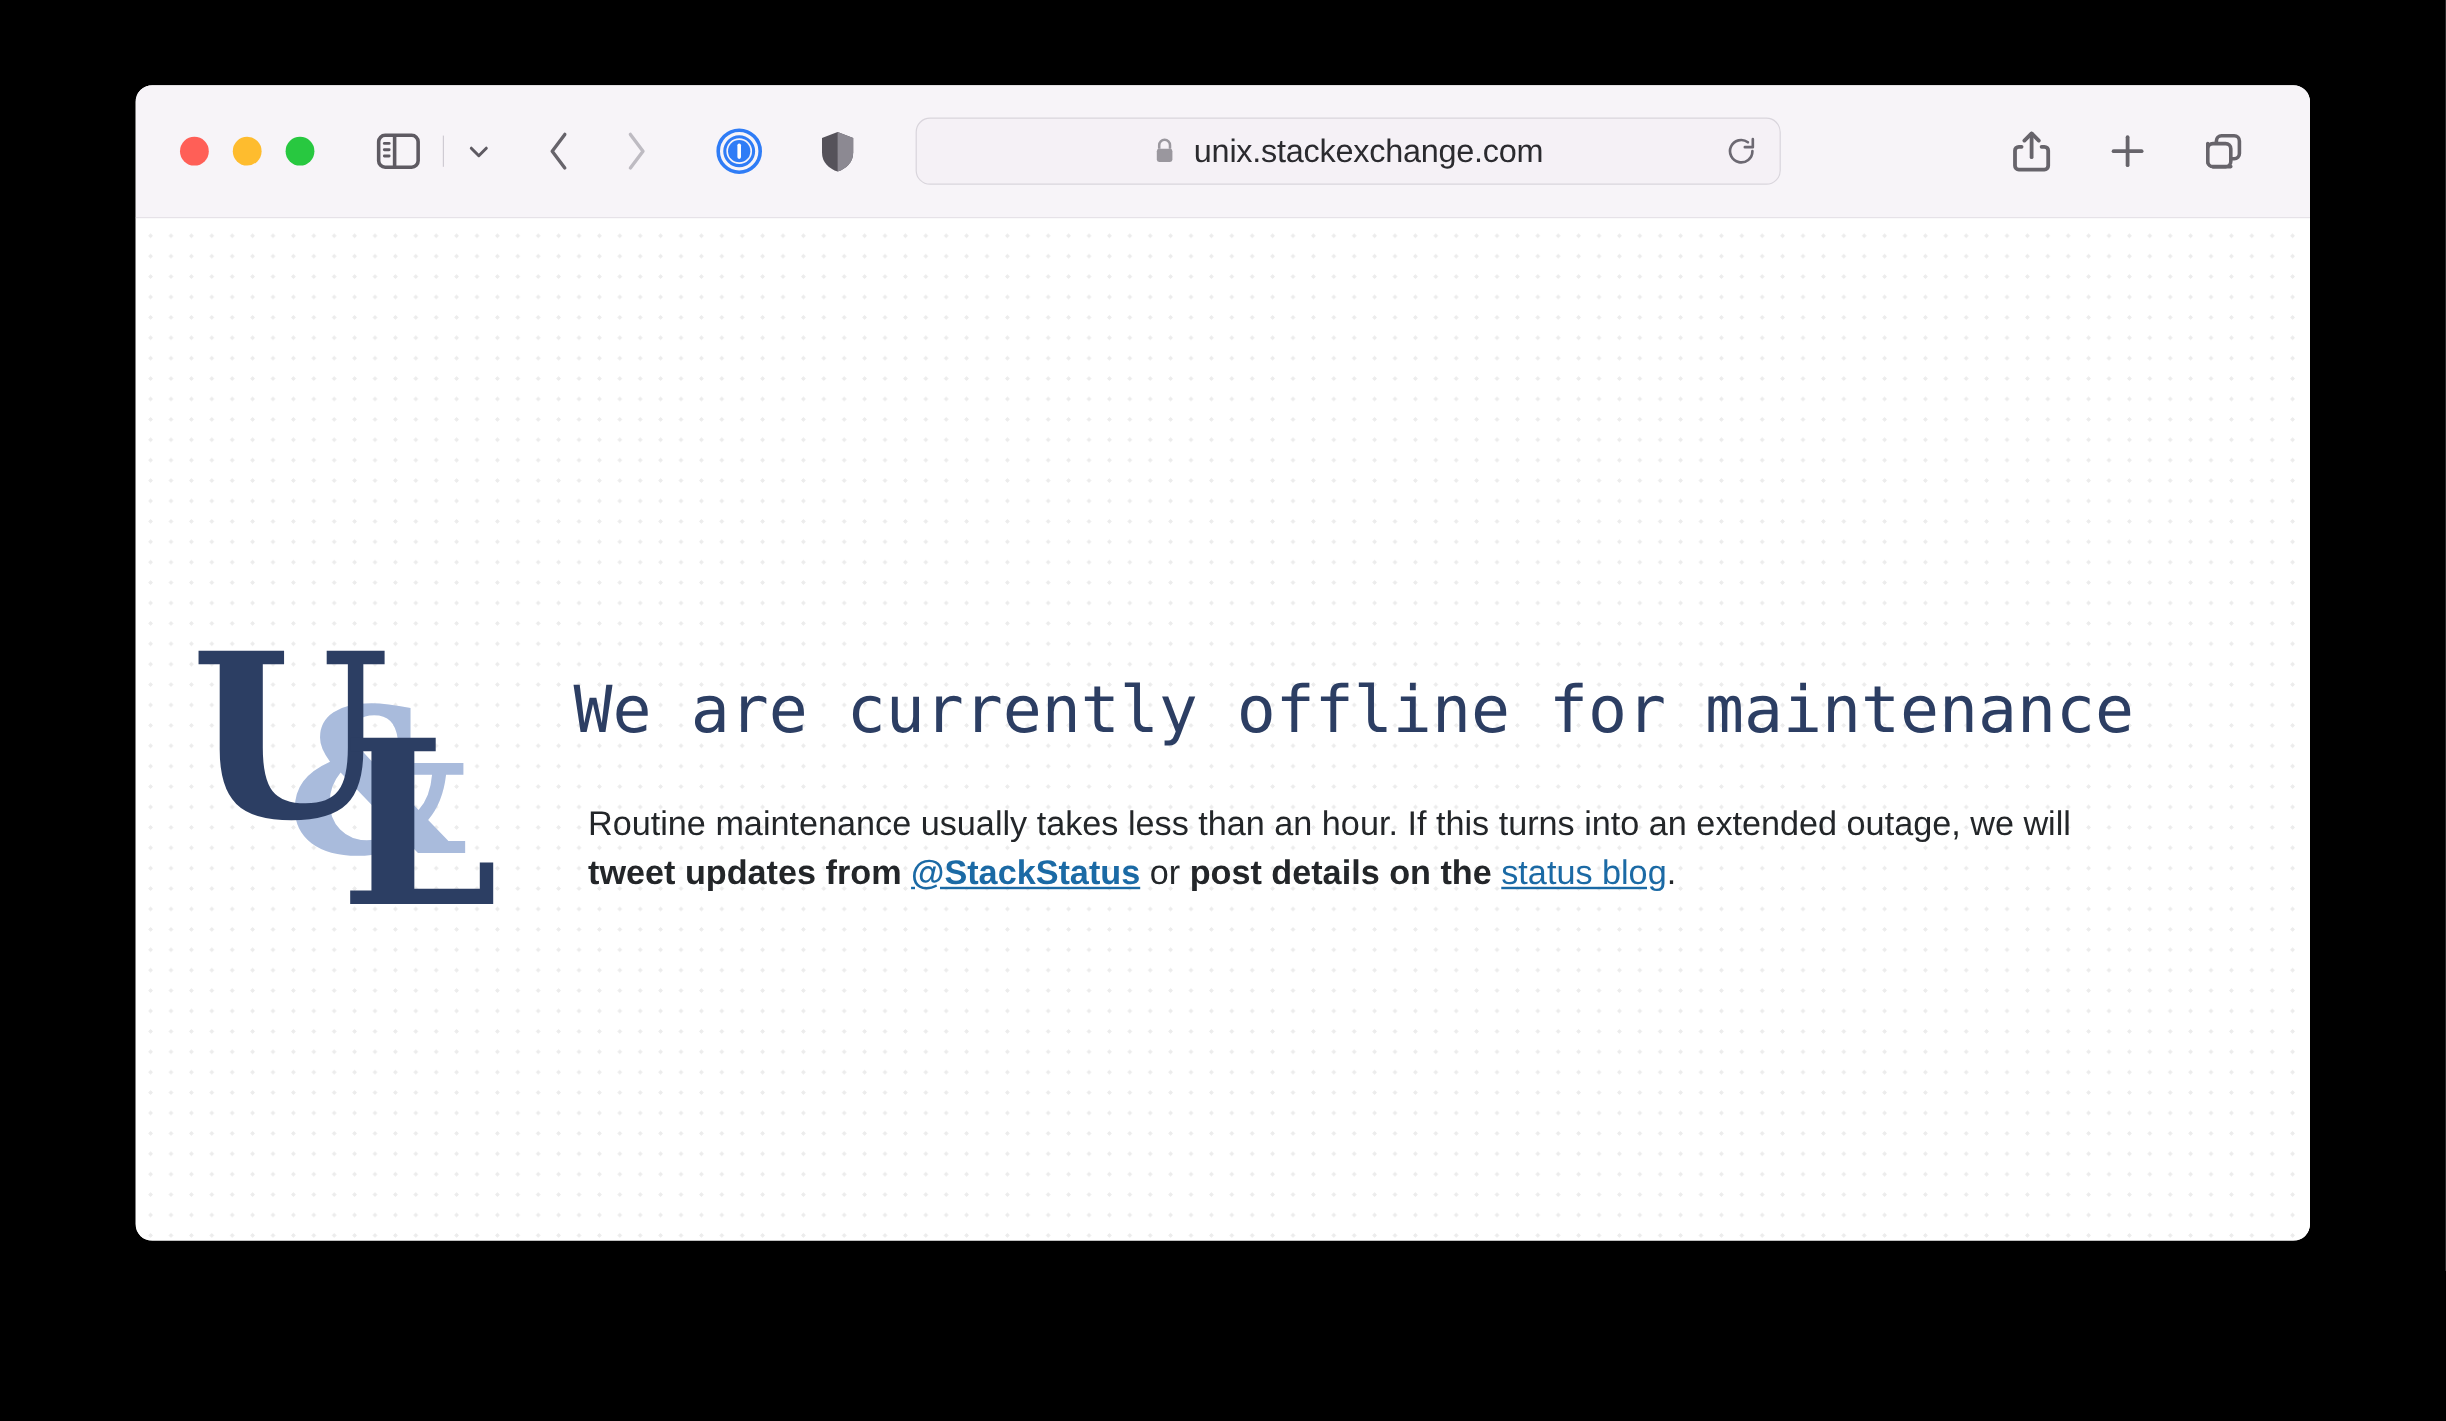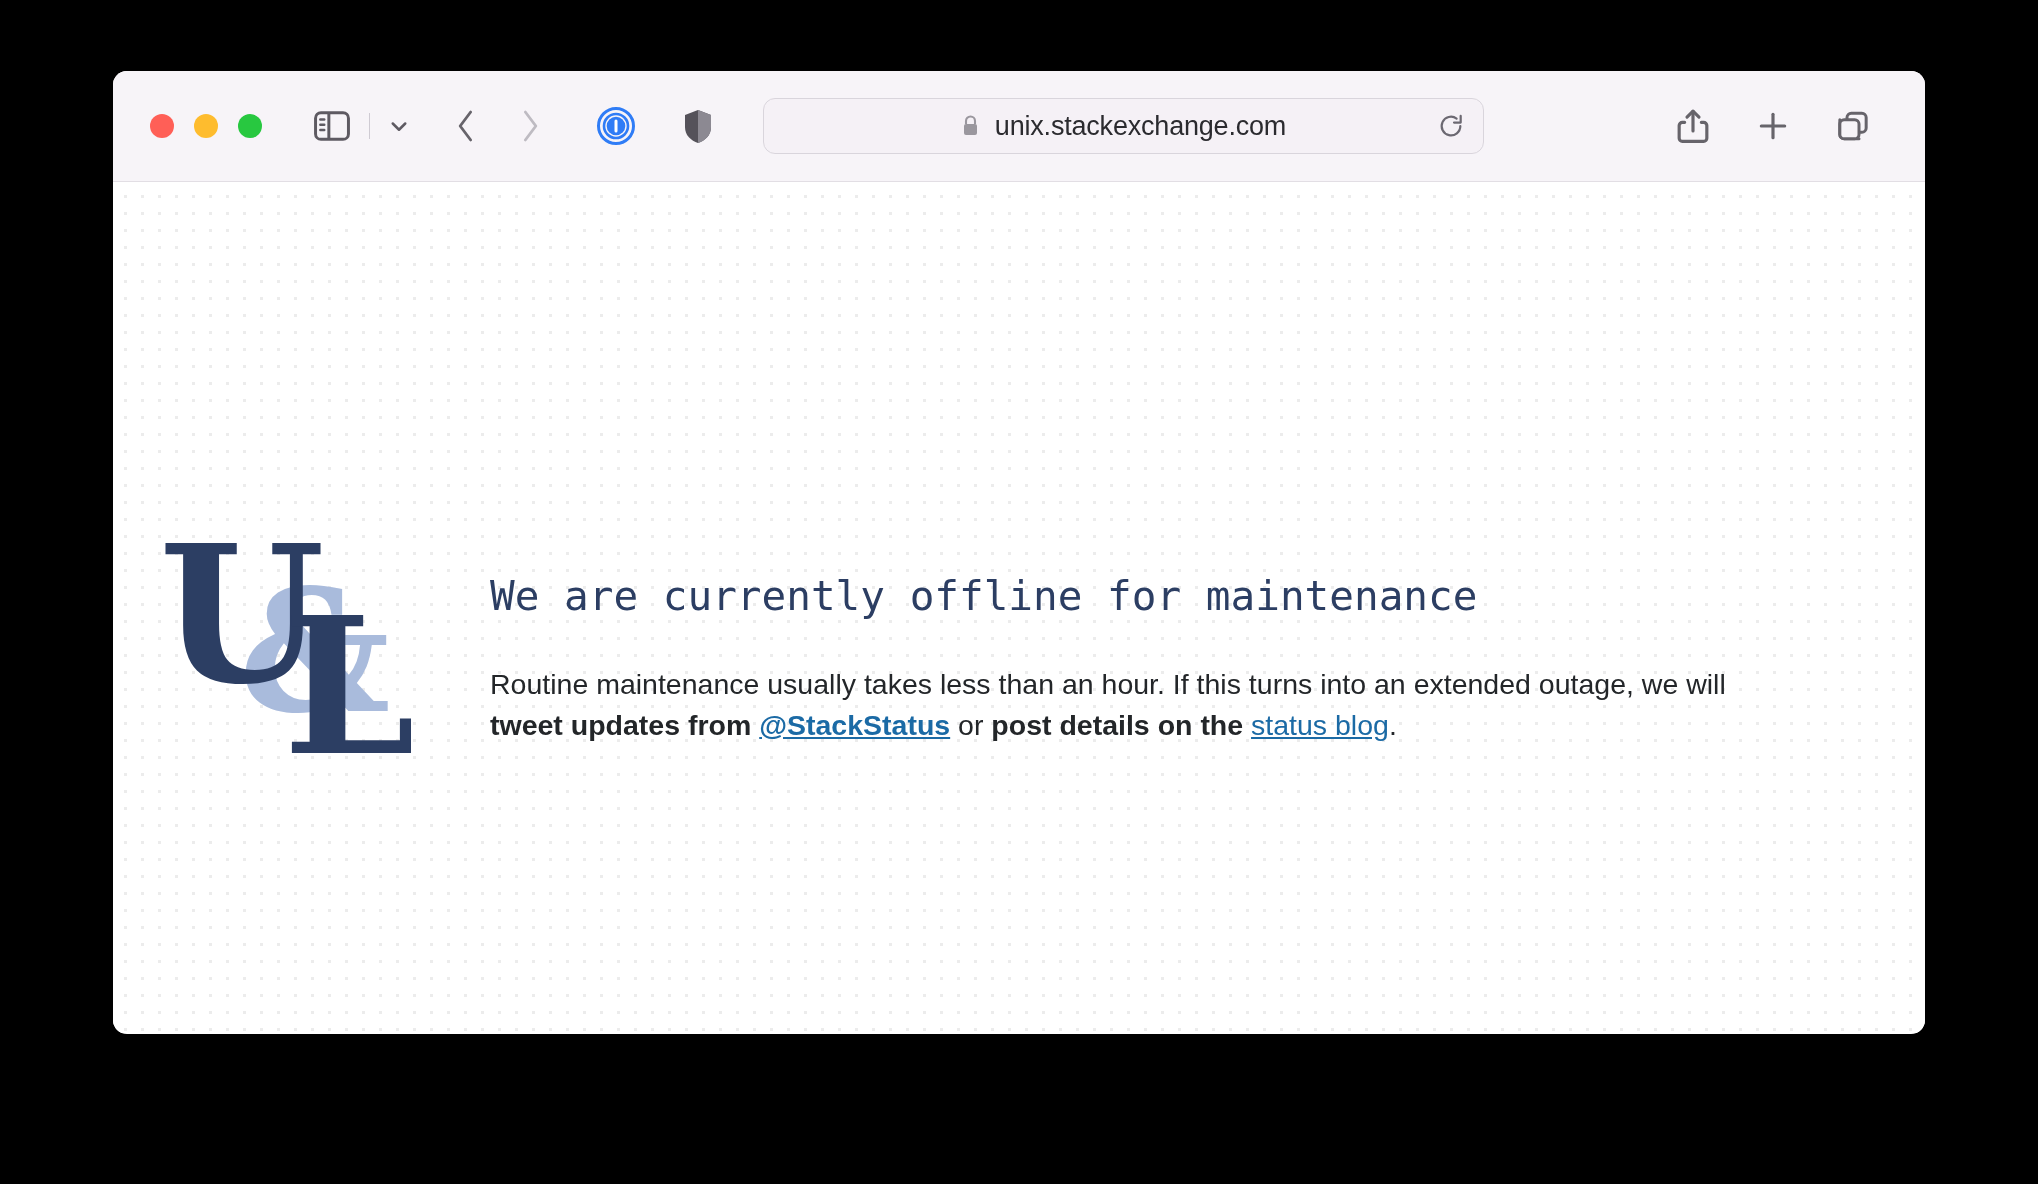--- a/index.html
+++ b/index.html
@@ -173,24 +173,24 @@
 
   .text-block {
     position: absolute;
     left: 365px;
     top: 378px;
     width: 1320px;
   }
 
   .headline {
     font-family: "DejaVu Sans Mono", "Liberation Mono", monospace;
-    font-size: 41px;
+    font-size: 54px;
     font-weight: 400;
     color: #2C3E63;
-    margin: 12px;
+    margin: 0;
     letter-spacing: 0px;
     white-space: nowrap;
   }
 
   .body-text {
     margin: 12px;
     margin-top: 44px;
     font-family: "Liberation Sans", sans-serif;
     font-size: 28.5px;
     line-height: 41px;

